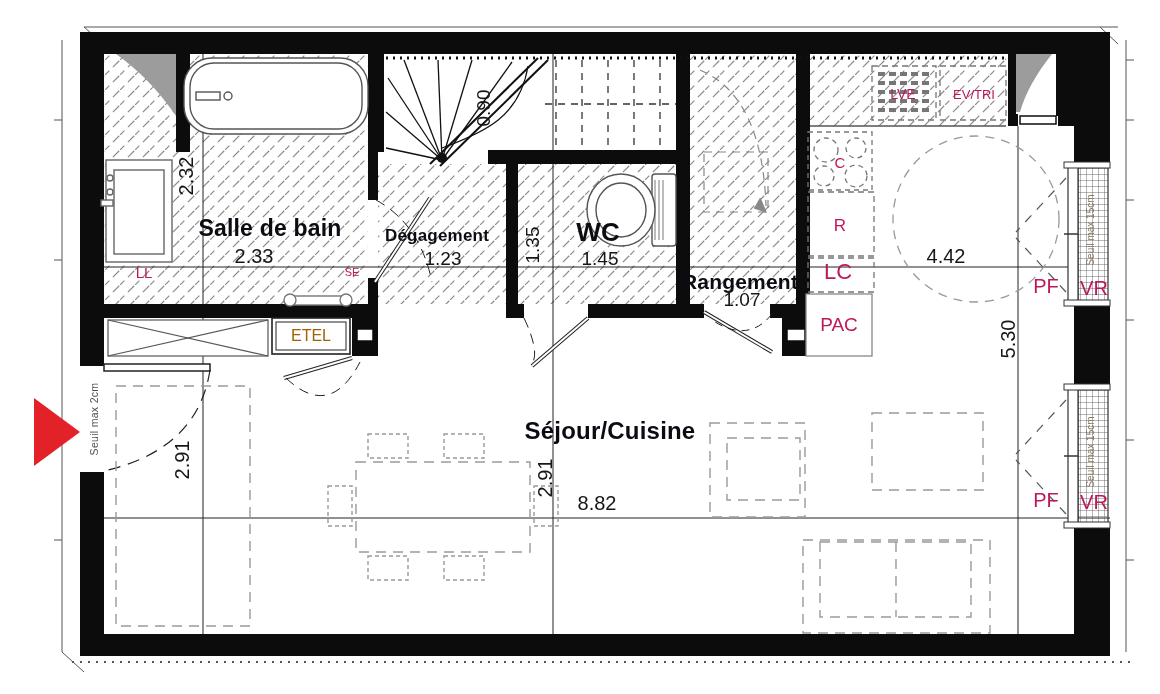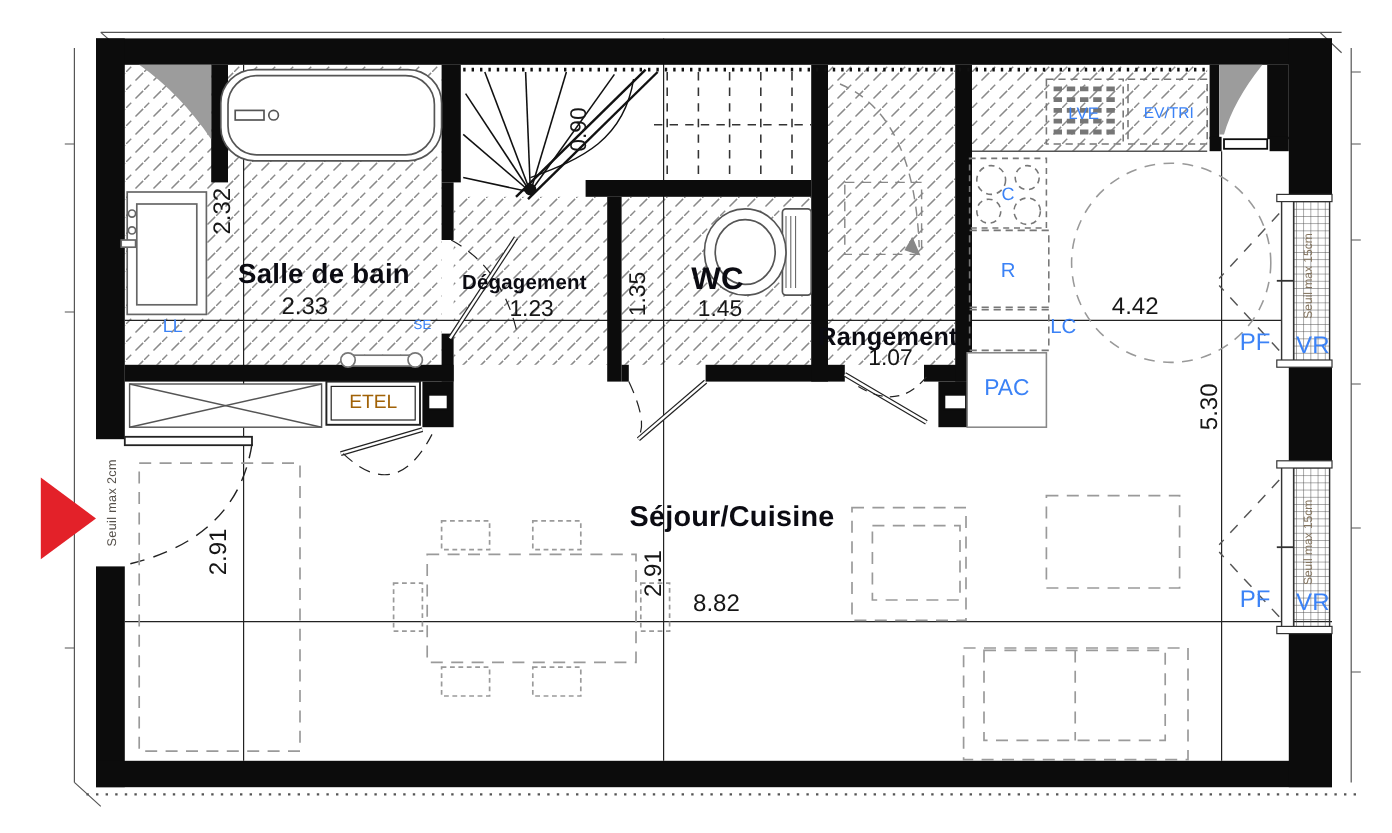--- a/index.html
+++ b/index.html
@@ -9,21 +9,21 @@
   }
   #plan-svg{position:absolute;left:0;top:0;}
   .t{
     position:absolute;transform:translate(-50%,-50%);
     white-space:nowrap;color:#1a1a1a;line-height:1;
   }
   .t.rot{transform:translate(-50%,-50%) rotate(-90deg);}
   .room{font-weight:bold;color:#0b0b12;letter-spacing:0.2px;}
   .dim{font-size:20px;color:#161616;}
   .dim-s{font-size:19px;color:#161616;}
-  .equip{color:#3b82f6;}
+  .equip{color:#be185d;}
   .seuil{font-size:10.5px;color:#55504a;letter-spacing:0.3px;}
   .seuil-win{font-size:10px;color:#84745e;}
 </style>
 </head>
 <body>
 
 <div id="stage">
 
   <svg id="plan-svg" width="1160" height="694" viewBox="0 0 1160 694">
     <defs>
@@ -297,21 +297,21 @@
   <div class="t dim" style="left:597px;top:503px;">8.82</div>
   <div class="t dim rot" style="left:1008px;top:339px;">5.30</div>
 
   <div class="t equip" style="left:144px;top:272px;font-size:15px;text-align:right;">LL</div>
   <div class="t equip" style="left:352px;top:272px;font-size:11px;">SE</div>
   <div class="t" style="left:311px;top:336px;font-size:16px;color:#a16207;">ETEL</div>
   <div class="t equip" style="left:903px;top:94px;font-size:14px;">LVE</div>
   <div class="t equip" style="left:974px;top:94px;font-size:13px;">EV/TRI</div>
   <div class="t equip" style="left:840px;top:162px;font-size:15px;">C</div>
   <div class="t equip" style="left:840px;top:225px;font-size:17px;">R</div>
-  <div class="t equip" style="left:886px;top:272px;font-size:17px;">LC</div>
+  <div class="t equip" style="left:838px;top:272px;font-size:22px;">LC</div>
   <div class="t equip" style="left:839px;top:324px;font-size:19px;">PAC</div>
 
   <div class="t equip" style="left:1046px;top:286px;font-size:20px;">PF</div>
   <div class="t equip" style="left:1094px;top:288px;font-size:20px;">VR</div>
   <div class="t equip" style="left:1046px;top:500px;font-size:20px;">PF</div>
   <div class="t equip" style="left:1094px;top:502px;font-size:20px;">VR</div>
   <div class="t seuil-win rot" style="left:1091px;top:230px;">Seuil max 15cm</div>
   <div class="t seuil-win rot" style="left:1091px;top:452px;">Seuil max 15cm</div>
 
   <div class="t seuil rot" style="left:94px;top:419px;">Seuil max 2cm</div>

